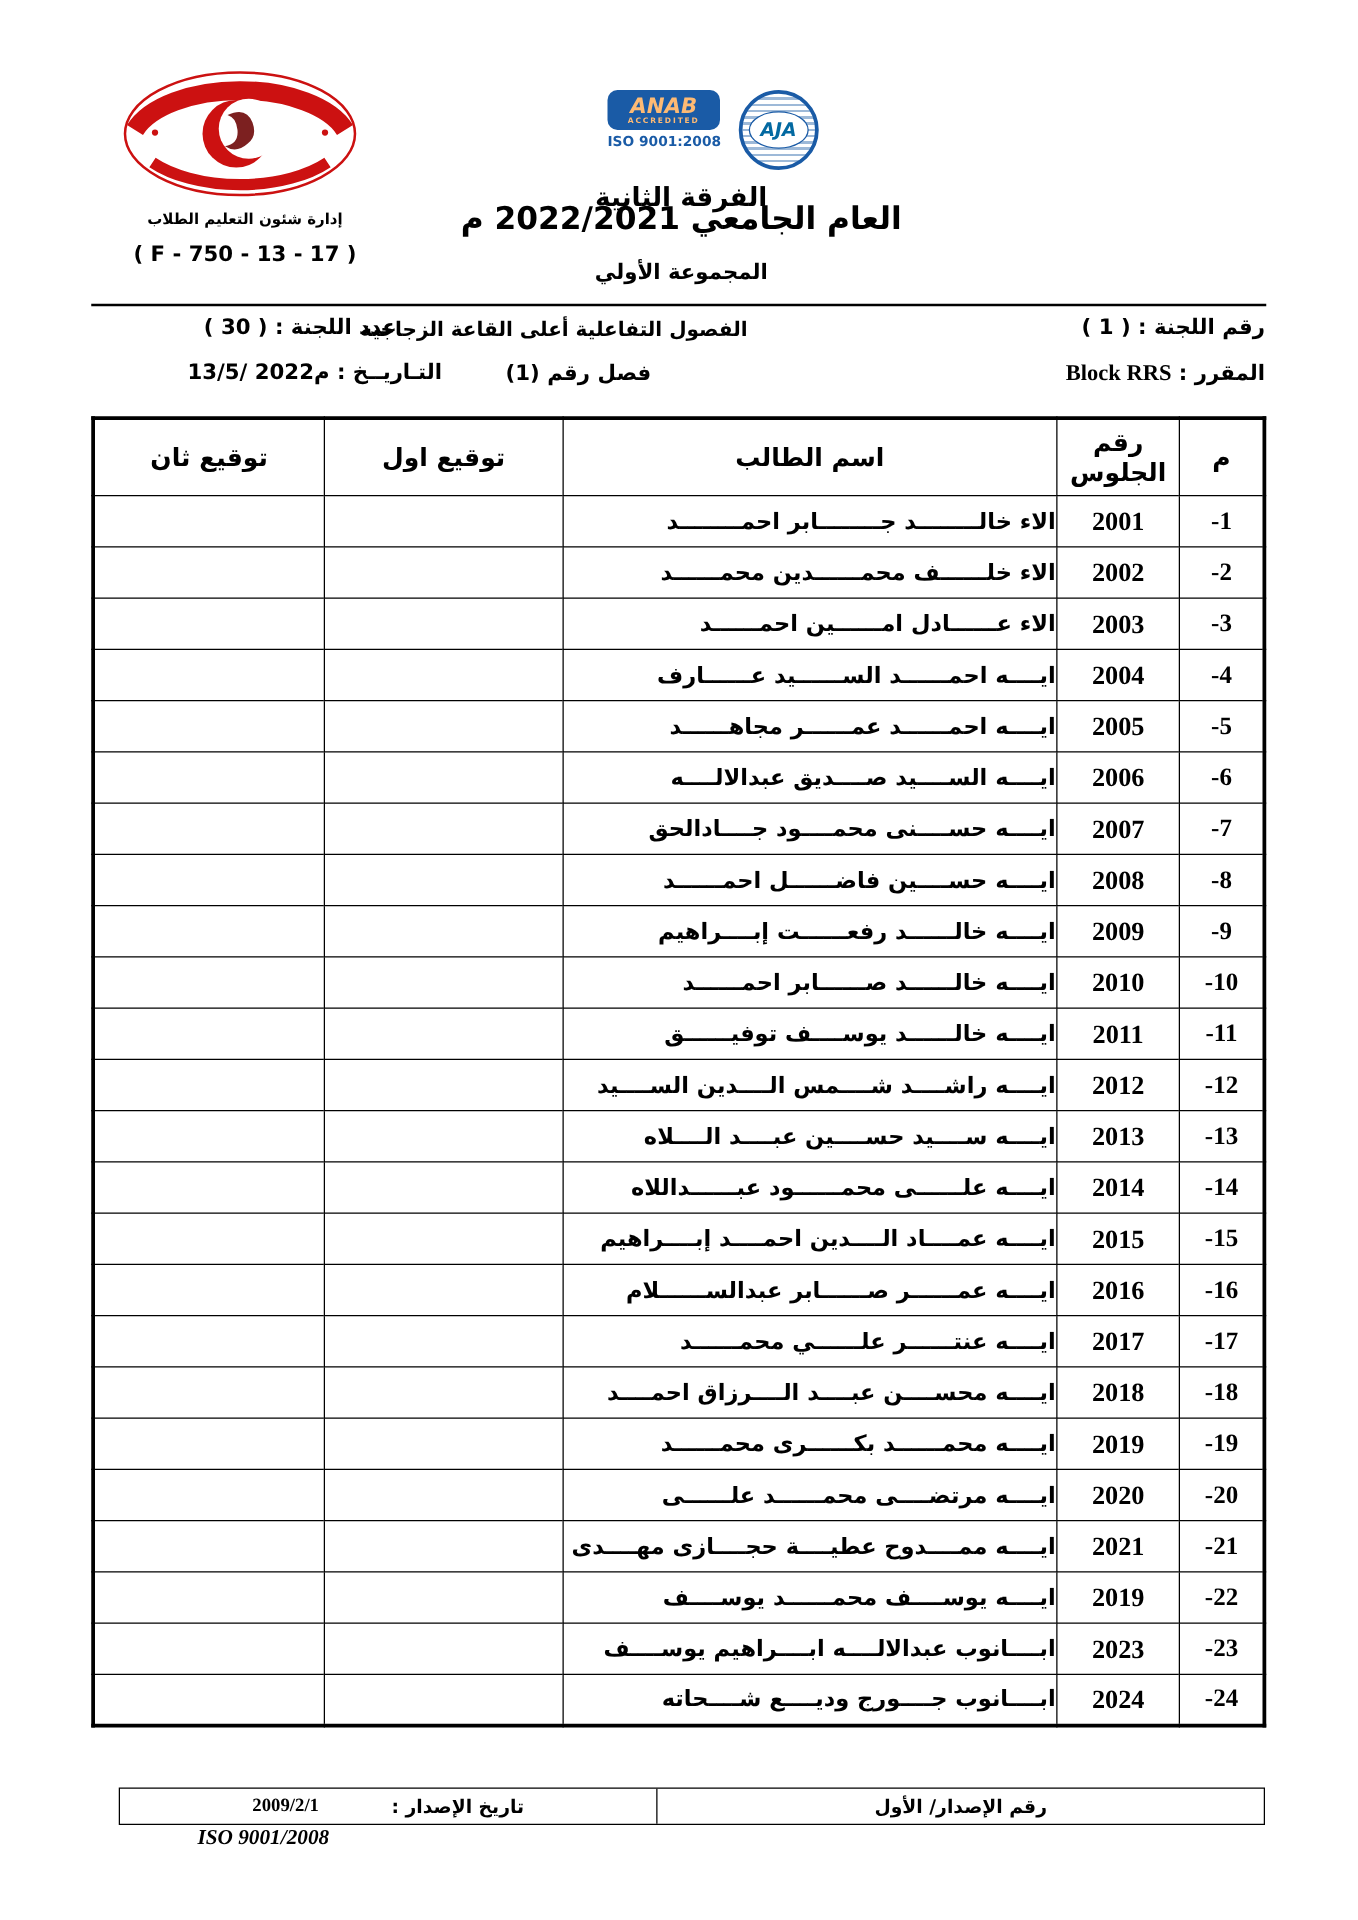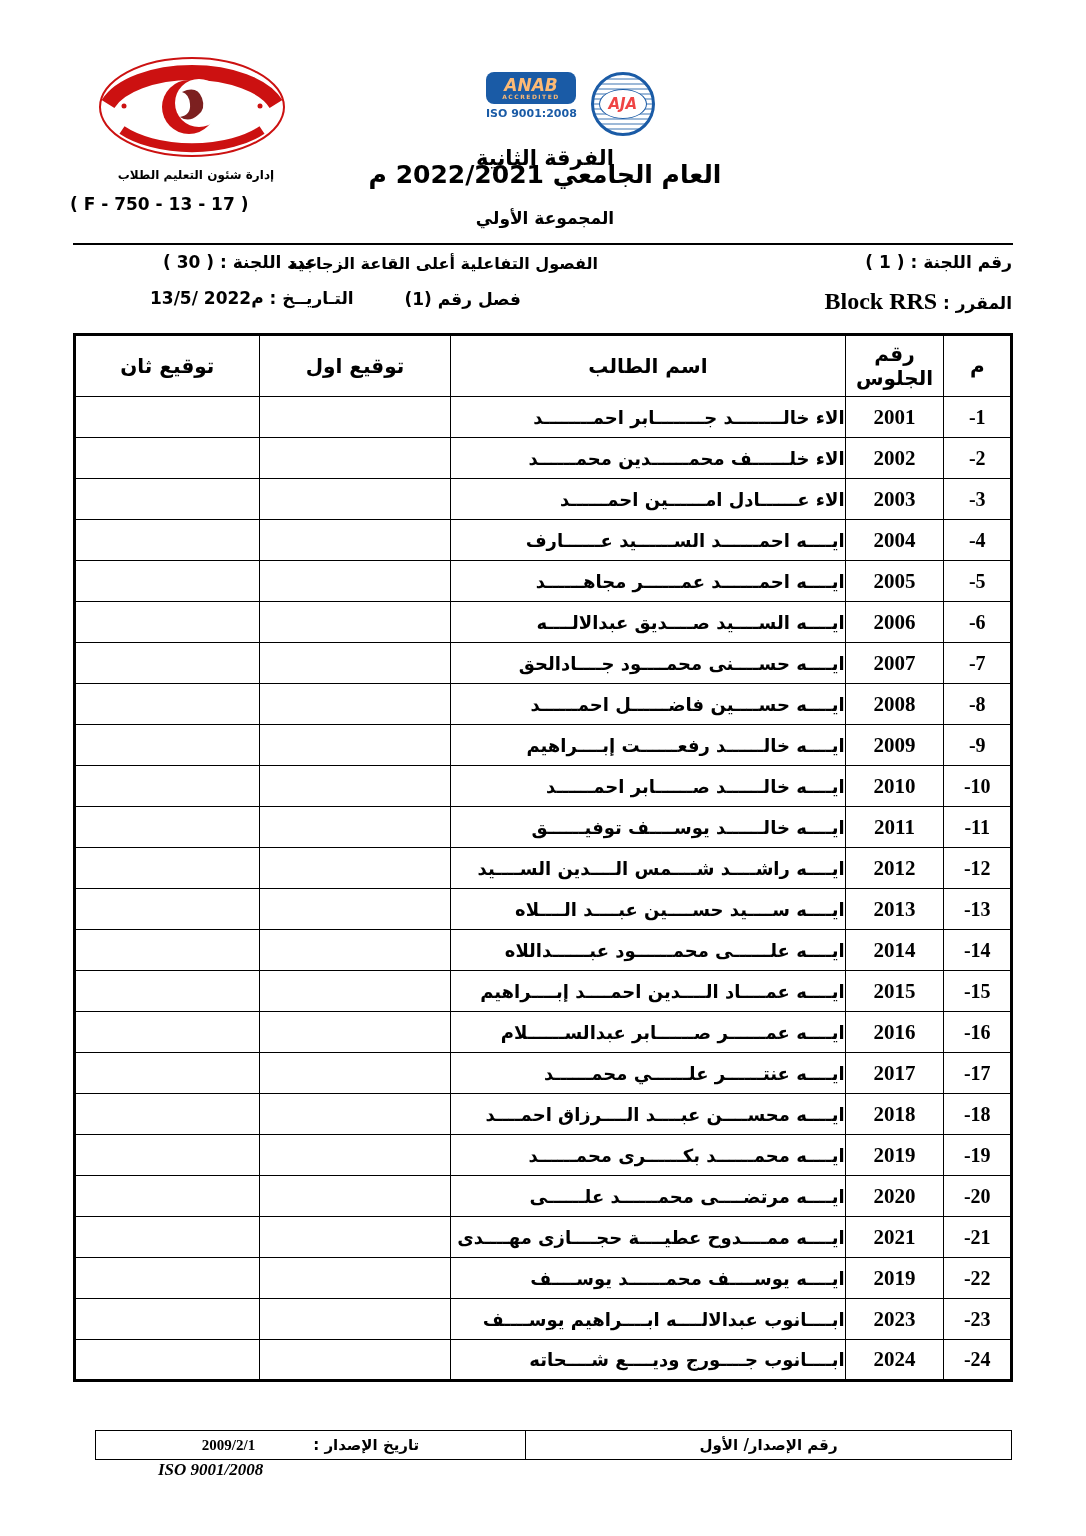--- a/index.html
+++ b/index.html
@@ -9,51 +9,51 @@
     background:#ffffff;
     direction:rtl;
     font-family:"DejaVu Sans",sans-serif;
     color:#000;
     overflow:hidden;
   }
   
   .med-logo{position:absolute;left:94px;top:54px;}
   .dept{position:absolute;left:70px;top:168px;width:252px;text-align:center;
         font-size:12px;font-weight:bold;white-space:nowrap;}
-  .form-code{position:absolute;left:70px;top:194px;width:252px;text-align:left;
+  .form-code{position:absolute;left:70px;top:194px;width:252px;text-align:center;
         font-size:17px;font-weight:bold;}
   .certs{position:absolute;left:486px;top:72px;display:flex;gap:14px;align-items:flex-start;direction:ltr;}
   .anab-box{background:#1a5ba6;color:#fdba74;border-radius:8px;width:90px;height:32px;
         display:flex;flex-direction:column;align-items:center;justify-content:center;
         font-weight:bold;font-style:italic;font-size:17px;line-height:1;}
   .anab-sub{font-size:6px;letter-spacing:1.5px;font-style:normal;}
   .anab-iso{color:#1a5ba6;font-weight:bold;font-size:11px;text-align:center;margin-top:3px;
         font-style:normal;}
   .aja-logo{width:64px;height:64px;border:3px solid #1a5ba6;border-radius:50%;
         background:repeating-linear-gradient(#ffffff 0 3px,#9db9d8 3px 5px);
         display:flex;align-items:center;justify-content:center;box-sizing:border-box;}
   .aja-inner{background:#fff;border:1px solid #1a5ba6;border-radius:50%;
         width:46px;height:28px;display:flex;align-items:center;justify-content:center;
-        color:#ef4444;font-weight:bold;font-style:italic;font-size:15px;}
+        color:#0369a1;font-weight:bold;font-style:italic;font-size:15px;}
   .title1{position:absolute;left:378px;top:146px;width:334px;text-align:center;
         font-size:21px;font-weight:bold;}
   .title2{position:absolute;left:356px;top:160px;width:378px;text-align:center;
         font-size:25px;font-weight:bold;}
   .title3{position:absolute;left:378px;top:208px;width:334px;text-align:center;
         font-size:17px;font-weight:bold;}
   .header-right{position:absolute;left:836px;top:56px;width:158px;text-align:center;}
   .uni-name{font-size:17px;font-weight:bold;margin-top:3px;}
   .fac-name{font-size:16px;font-weight:bold;}
   .header-rule{position:absolute;left:73px;right:73px;top:243px;border-top:2px solid #000;height:0;}
   
   .i-committee{position:absolute;right:74px;top:252px;font-size:17px;font-weight:bold;}
   .i-hall{position:absolute;right:488px;top:254px;font-size:16px;font-weight:bold;white-space:nowrap;}
   .i-count{position:absolute;left:163px;top:252px;font-size:17px;font-weight:bold;}
   .i-course{position:absolute;right:74px;top:288px;font-size:17px;font-weight:bold;}
-  .i-course .course-val{font-family:"Liberation Serif",serif;font-size:24px;}
+  .i-course .course-val{font-family:"Liberation Serif",serif;font-size:18px;}
   .i-class{position:absolute;right:565px;top:289px;font-size:17px;font-weight:bold;}
   .i-date{position:absolute;left:150px;top:288px;font-size:17px;font-weight:bold;}
   .ltr{direction:ltr;unicode-bidi:isolate;}
   
   .main-table{position:absolute;top:333px;right:73px;width:940px;
         border-collapse:collapse;border:3px solid #000;table-layout:fixed;}
   .main-table th,.main-table td{border:1px solid #000;padding:0;}
   .main-table thead th{height:60px;font-size:20px;font-weight:bold;line-height:1.2;padding:0 2px;}
   .main-table tbody tr{height:41px;}
   .c-idx{direction:ltr;text-align:center;font-family:"Liberation Serif",serif;

